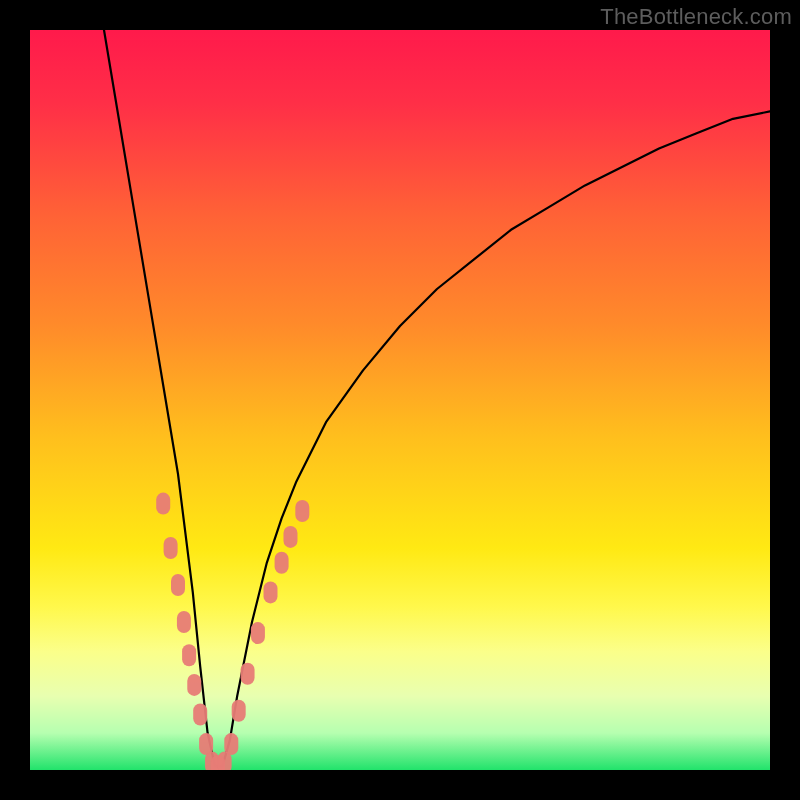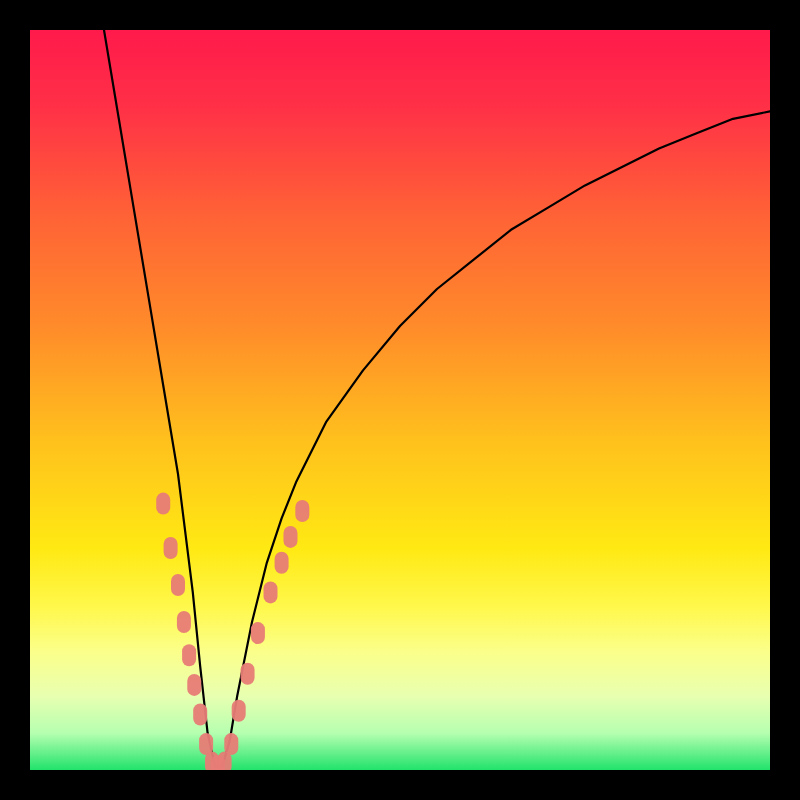--- a/index.html
+++ b/index.html
@@ -34,20 +34,21 @@
     color: #5d5d5d;
     letter-spacing: 0.2px;
     font-family: Arial, Helvetica, sans-serif;
   }
   svg { display: block; }
 </style>
 </head>
 <body>
 
 <div class="frame">
+  <div class="watermark">TheBottleneck.com</div>
   <div class="plot">
     <svg id="chart-svg" width="740" height="740" viewBox="0 0 740 740" preserveAspectRatio="none">
       <defs>
         <linearGradient id="bg-grad" x1="0" y1="0" x2="0" y2="1">
             <stop offset="0%" stop-color="#ff1a4b"></stop>
             <stop offset="10%" stop-color="#ff2f47"></stop>
             <stop offset="25%" stop-color="#ff6236"></stop>
             <stop offset="40%" stop-color="#ff8b2a"></stop>
             <stop offset="55.00000000000001%" stop-color="#ffbf1d"></stop>
             <stop offset="70%" stop-color="#ffe913"></stop>

